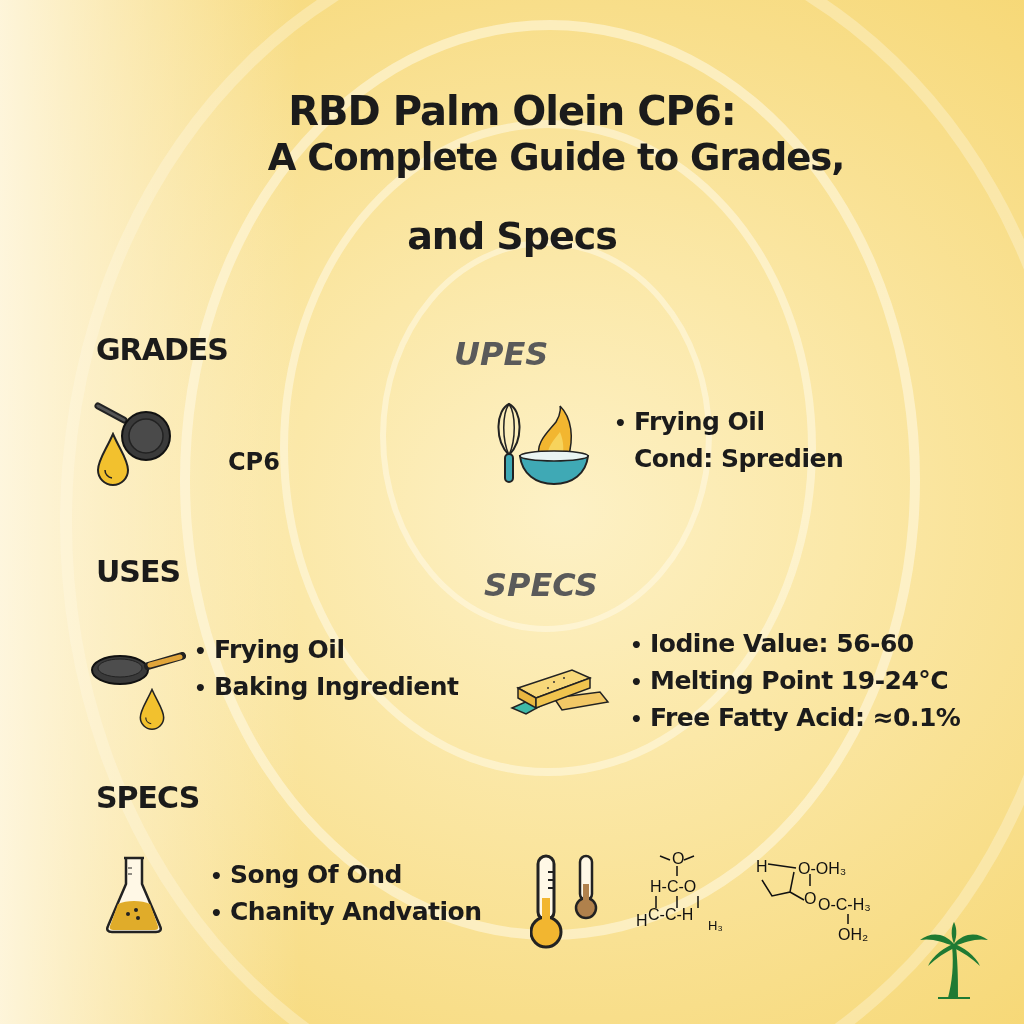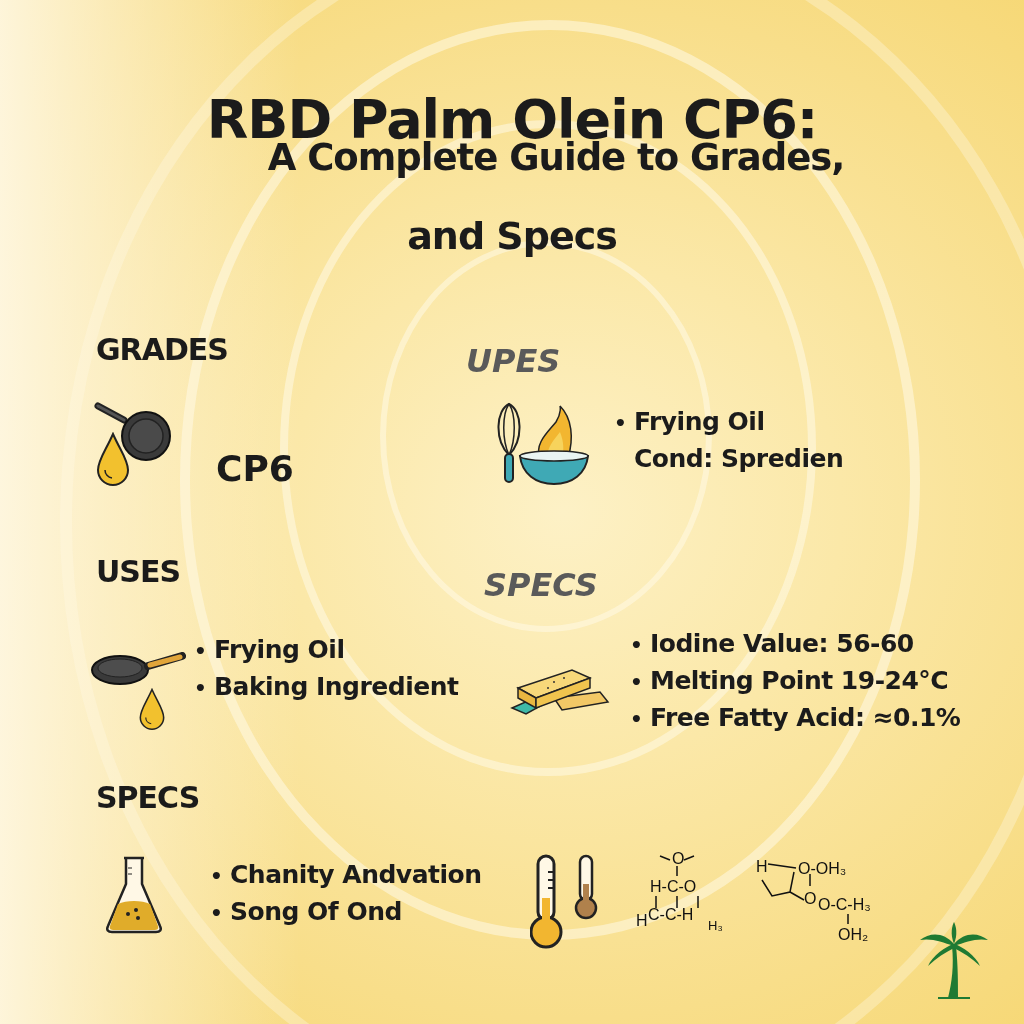--- a/index.html
+++ b/index.html
@@ -8,21 +8,21 @@
     font-family: "Liberation Sans", "DejaVu Sans", sans-serif;
     background:
       radial-gradient(ellipse at 55% 50%, #fdf1c6 0%, #fbe8a8 35%, #f8de8a 70%, #f6d670 100%);
     color:#1b1b1b;
   }
   .bg-left { position:absolute; left:0; top:0; width:300px; height:1024px;
     background: linear-gradient(90deg, rgba(255,250,236,0.85), rgba(255,250,236,0)); }
   .swirl { position:absolute; border-radius:50%; border:10px solid rgba(255,250,230,0.55); }
   .title { position:absolute; left:0; width:1024px; text-align:center; font-weight:bold;
     letter-spacing:-1px; font-family:"DejaVu Sans", sans-serif; }
-  .t1 { top:88px; font-size:54px; }
+  .t1 { top:88px; font-size:40px; }
   .t2 { top:136px; font-size:37px;margin-left:44px; }
   .t3 { top:214px; font-size:38px; }
   .heading { position:absolute; font-weight:bold; font-family:"DejaVu Sans", sans-serif; font-size:30px; letter-spacing:-1px; }
   .heading.script { font-style:italic; color:#5a5a5a; font-size:32px; letter-spacing:0; }
   .list { position:absolute; margin:8px; padding:0; list-style:none; font-family:"DejaVu Sans", sans-serif; font-weight:bold; font-size:25px; letter-spacing:-0.5px; line-height:35px; }
   .list li::before { content:"•"; display:inline-block; width:20px; font-size:20px; }
   .list li.nob::before { content:""; }
   .icon { position:absolute; }
   .label { position:absolute; font-family:"DejaVu Sans", sans-serif; font-weight:bold; }
 </style>
@@ -43,23 +43,23 @@
 <svg class="icon" style="left:94px;top:402px;" width="80" height="60" viewBox="0 0 80 60">
   <line x1="4" y1="4" x2="30" y2="18" stroke="#222" stroke-width="7" stroke-linecap="round"></line>
   <line x1="4" y1="4" x2="30" y2="18" stroke="#555" stroke-width="3" stroke-linecap="round"></line>
   <circle cx="52" cy="34" r="24" fill="#3a3a3a" stroke="#111" stroke-width="2"></circle>
   <circle cx="52" cy="34" r="17" fill="#4a4a4a" stroke="#222" stroke-width="1.5"></circle>
 </svg>
 <svg class="icon" style="left:96px;top:432px;" width="34" height="54" viewBox="0 0 34 54">
   <path d="M17 2 C 10 18, 2 28, 2 38 A15 15 0 0 0 32 38 C 32 28, 24 18, 17 2 Z" fill="#f2c12e" stroke="#222" stroke-width="2"></path>
   <path d="M9 38 A8 8 0 0 0 16 46" fill="none" stroke="#222" stroke-width="1.5"></path>
 </svg>
-<div class="label" style="left:216px;top:448px;font-size:36px;">CP6</div>
+<div class="label" style="left:228px;top:448px;font-size:24px;">CP6</div>
 
-<div class="heading script" style="left:454px;top:342px;margin-left:12px;">UPES</div>
+<div class="heading script" style="left:454px;top:335px;">UPES</div>
 <svg class="icon" style="left:494px;top:400px;" width="30" height="84" viewBox="0 0 30 84">
   <path d="M15 55 C 0 40, 2 10, 15 4 C 28 10, 30 40, 15 55 Z" fill="none" stroke="#222" stroke-width="2"></path>
   <path d="M15 55 C 8 40, 8 14, 15 4 C 22 14, 22 40, 15 55 Z" fill="none" stroke="#222" stroke-width="1.5"></path>
   <rect x="11" y="54" width="8" height="28" rx="4" fill="#3fa9b5" stroke="#222" stroke-width="2"></rect>
 </svg>
 <svg class="icon" style="left:518px;top:404px;" width="72" height="82" viewBox="0 0 72 82">
   <path d="M22 54 C 16 40, 30 28, 38 18 C 44 8, 42 2, 42 2 C 54 14, 56 34, 50 54 Z" fill="#f2b630" stroke="#222" stroke-width="1.5"></path>
   <path d="M30 54 C 28 44, 36 36, 42 28 C 46 38, 46 46, 44 54 Z" fill="#f7d35c"></path>
   <path d="M2 52 L70 52 C 68 70, 54 80, 36 80 C 18 80, 4 70, 2 52 Z" fill="#3fa9b5" stroke="#222" stroke-width="2"></path>
   <ellipse cx="36" cy="52" rx="34" ry="5" fill="#e9f4f2" stroke="#222" stroke-width="1.5"></ellipse>
@@ -106,22 +106,22 @@
 <svg class="icon" style="left:104px;top:854px;" width="60" height="80" viewBox="0 0 60 80">
   <path d="M20 4 L40 4 M22 4 L22 30 L4 72 C 2 76, 4 78, 8 78 L52 78 C 56 78, 58 76, 56 72 L38 30 L38 4" fill="#fff8e6" stroke="#222" stroke-width="2.5"></path>
   <path d="M14 50 C 22 46, 38 46, 46 50 L54 72 C 55 75, 53 76, 50 76 L10 76 C 7 76, 5 75, 6 72 Z" fill="#e0ac2a"></path>
   <circle cx="24" cy="60" r="2" fill="#222"></circle>
     <circle cx="32" cy="56" r="2" fill="#222"></circle>
     <circle cx="34" cy="64" r="2" fill="#222"></circle>
   <line x1="24" y1="14" x2="28" y2="14" stroke="#222" stroke-width="1"></line>
     <line x1="24" y1="20" x2="28" y2="20" stroke="#222" stroke-width="1"></line>
 </svg>
 <ul class="list" style="left:202px;top:849px;">
+  <li>Song Of Ond</li>
   <li>Chanity Andvation</li>
-  <li>Song Of Ond</li>
 </ul>
 
 <svg class="icon" style="left:530px;top:854px;" width="74" height="96" viewBox="0 0 74 96">
   <rect x="8" y="2" width="16" height="64" rx="8" fill="#fff8e6" stroke="#222" stroke-width="3"></rect>
   <circle cx="16" cy="78" r="15" fill="#f2b630" stroke="#222" stroke-width="3"></circle>
   <rect x="12" y="44" width="8" height="30" fill="#f2b630"></rect>
   <line x1="18" y1="18" x2="24" y2="18" stroke="#222" stroke-width="2"></line>
     <line x1="18" y1="26" x2="24" y2="26" stroke="#222" stroke-width="2"></line>
     <line x1="18" y1="34" x2="24" y2="34" stroke="#222" stroke-width="2"></line>
   <rect x="50" y="2" width="12" height="44" rx="6" fill="#fff8e6" stroke="#222" stroke-width="2.5"></rect>

